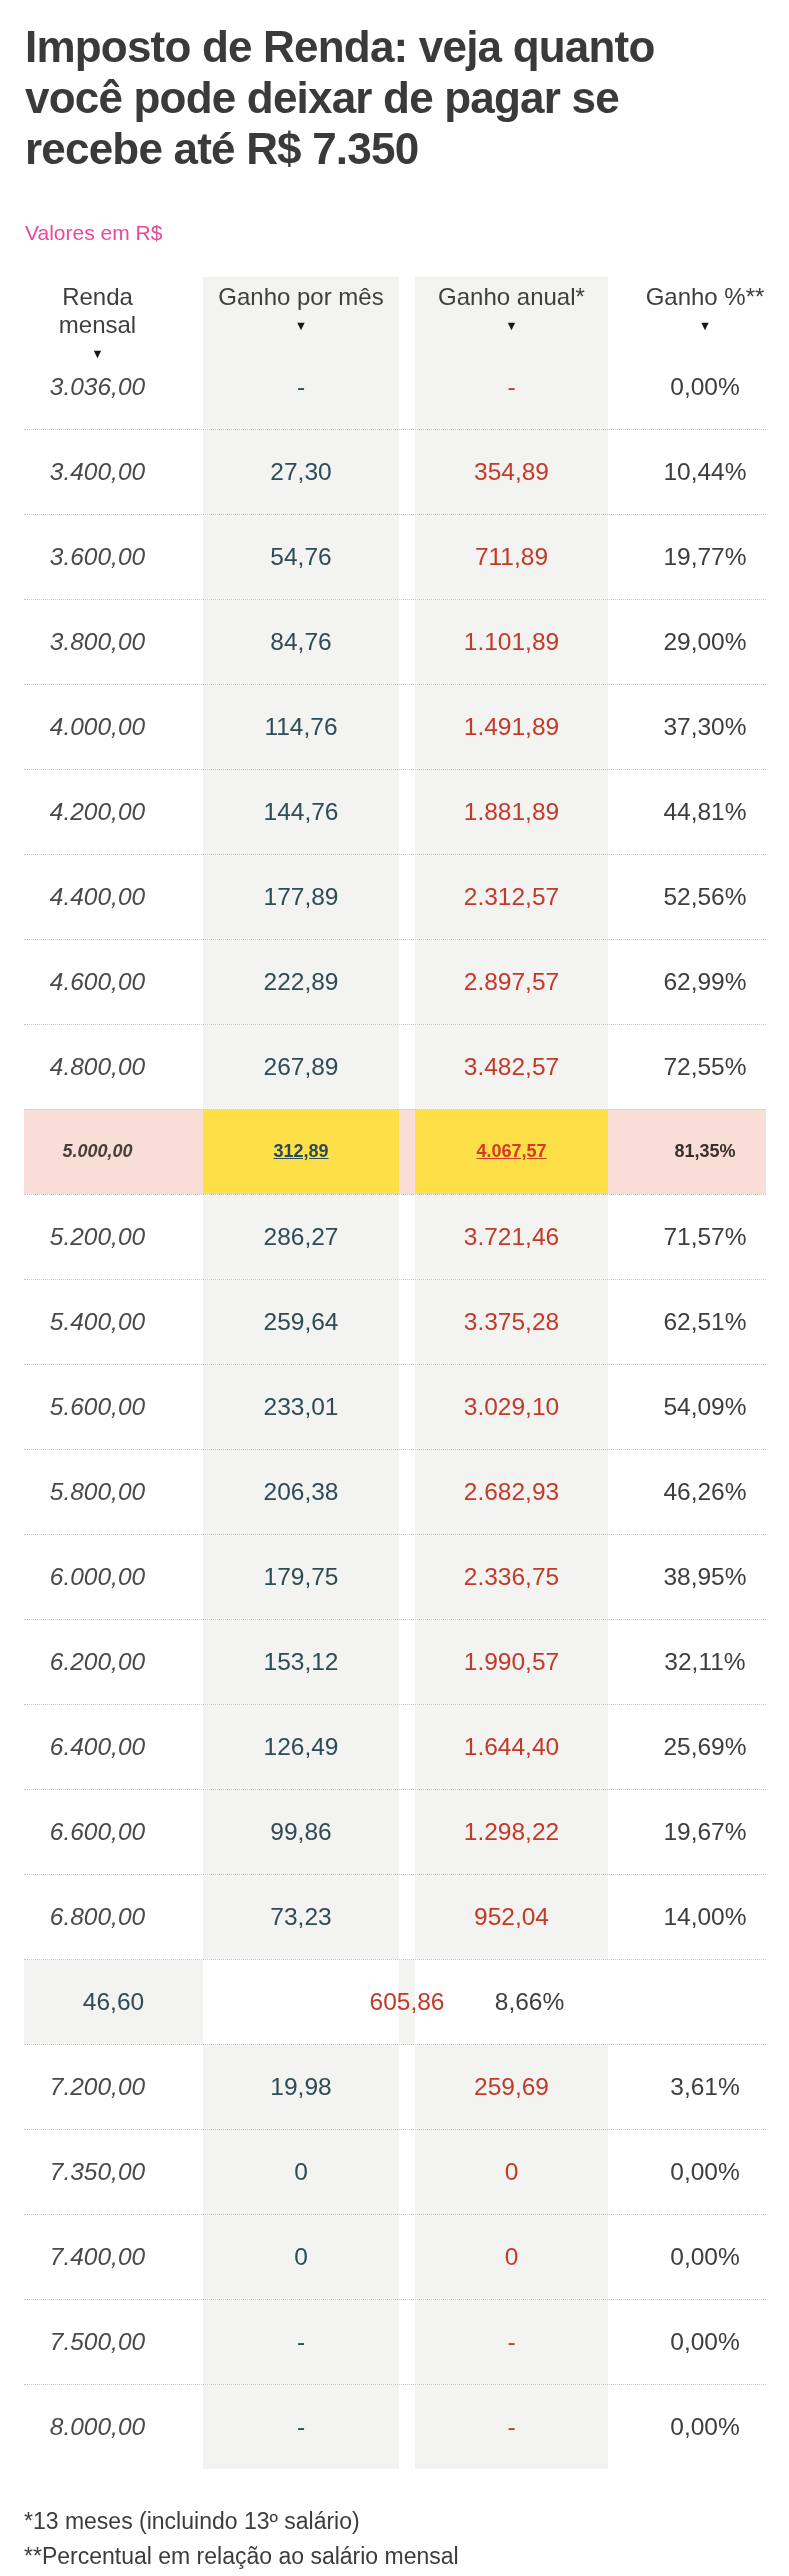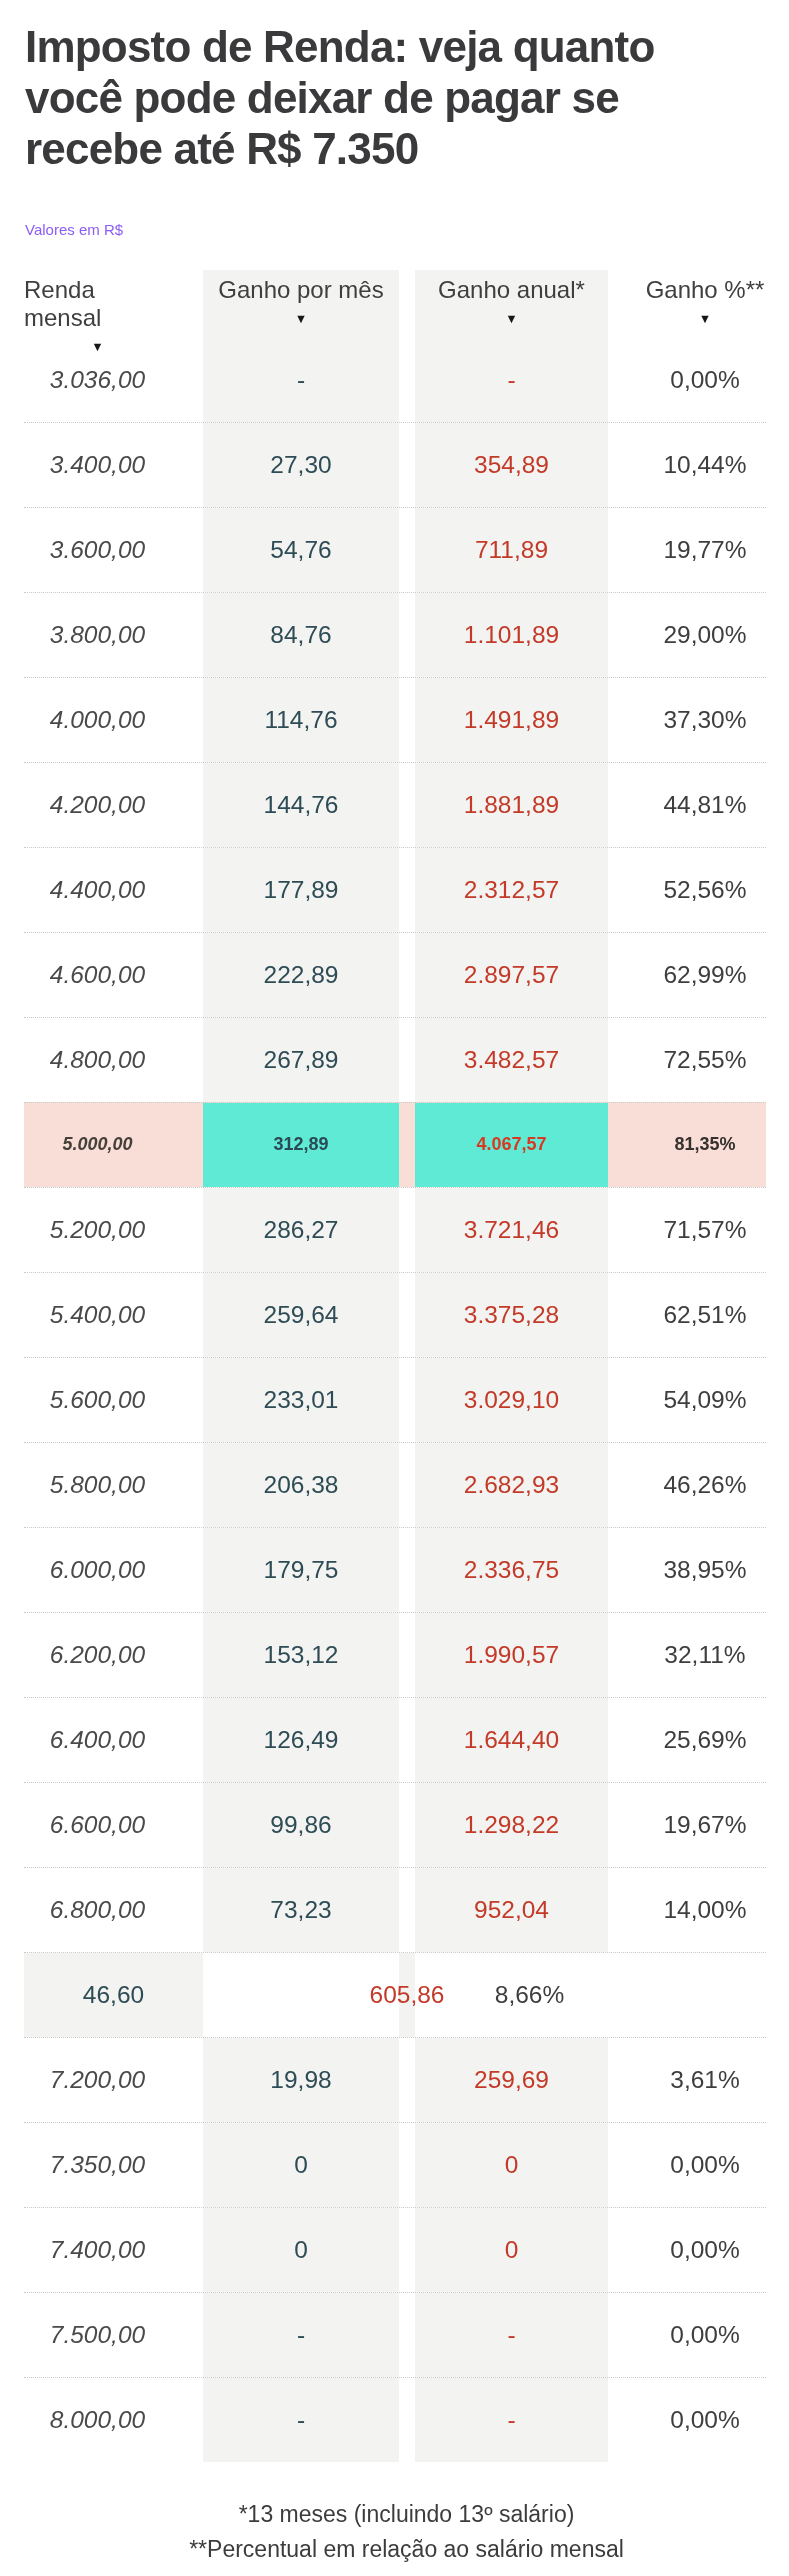--- a/index.html
+++ b/index.html
@@ -8,23 +8,23 @@
     font-family:"Liberation Sans",sans-serif;
     overflow:hidden;position:relative;box-sizing:border-box;
   }
   .title{
     margin:20.5px 6.3px 0 25px;
     font-size:44px;line-height:51px;font-weight:bold;
     letter-spacing:-0.8px;color:#3a3a3c;
   }
   .subtitle{
     margin:47px 0 0 25px;
-    font-size:15px;color:#8b5cf6;
-  }
-  .table{margin:32px 0 0 24px;width:742px;}
+    font-size:21px;color:#ec4899;
+  }
+  .table{margin:32px 0 0 24px;width:742px;text-align:center;}
   .hdr,.row{
     display:grid;
     grid-template-columns:179px 196px 16px 193px 158px;
   }
   .hdr{height:68px;}
   .hcell{
     display:flex;flex-direction:column;align-items:center;
     padding-top:6.3px;font-size:24px;color:#3f3f3f;box-sizing:border-box;
   }
   .tri{margin-top:9.5px;font-size:12.6px;color:#171717;line-height:12.6px;}
@@ -36,28 +36,28 @@
   .cell{
     display:flex;align-items:center;justify-content:center;
     font-size:24.5px;box-sizing:border-box;
   }
   .c1{color:#4a4a4a;padding-right:32px;font-style:italic;}
   .c2{color:#2e4c55;}
   .c3{color:#c33a28;}
   .c4{color:#3e3e3e;padding-left:36px;}
   .row.hl{background:#f8ded7;font-weight:bold;}
   .row.hl .cell{font-size:18px;}
-  .row.hl .c2.shaded,.row.hl .c3.shaded{background:#5eead4;}
+  .row.hl .c2.shaded,.row.hl .c3.shaded{background:#fde047;text-decoration:underline;}
   .row.hl .c1{color:#453f3a;}
   .row.hl .c2{color:#2b4a58;}
   .row.hl .c3{color:#d63a22;}
   .row.hl .c4{color:#36312d;}
   .footnotes{
     margin:35px 0 0 24px;
-    font-size:23px;line-height:35px;color:#3c3c3c;text-align:center;
+    font-size:23px;line-height:35px;color:#3c3c3c;
   }
 </style>
 </head>
 <body>
 
 <div class="title">
   <div>Imposto de Renda: veja quanto</div>
   <div>você pode deixar de pagar se</div>
   <div>recebe até R$ 7.350</div>
 </div>

